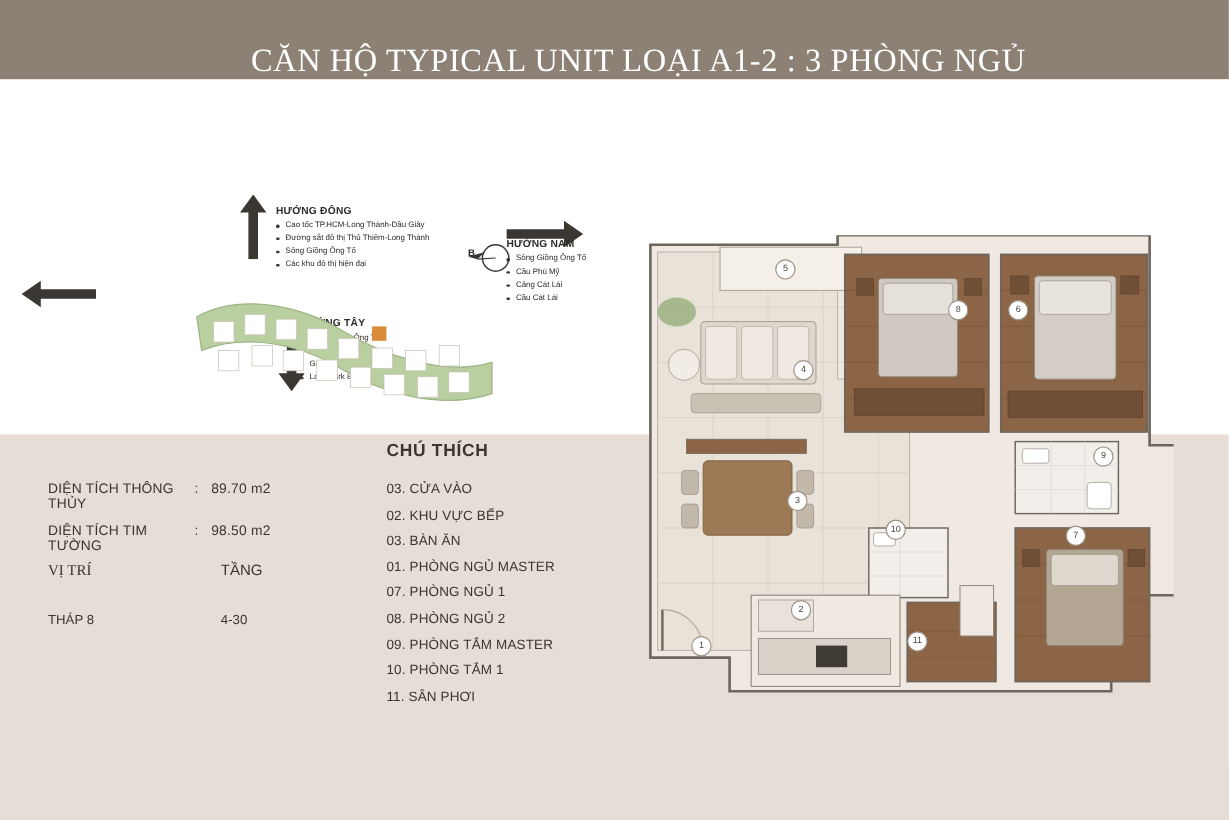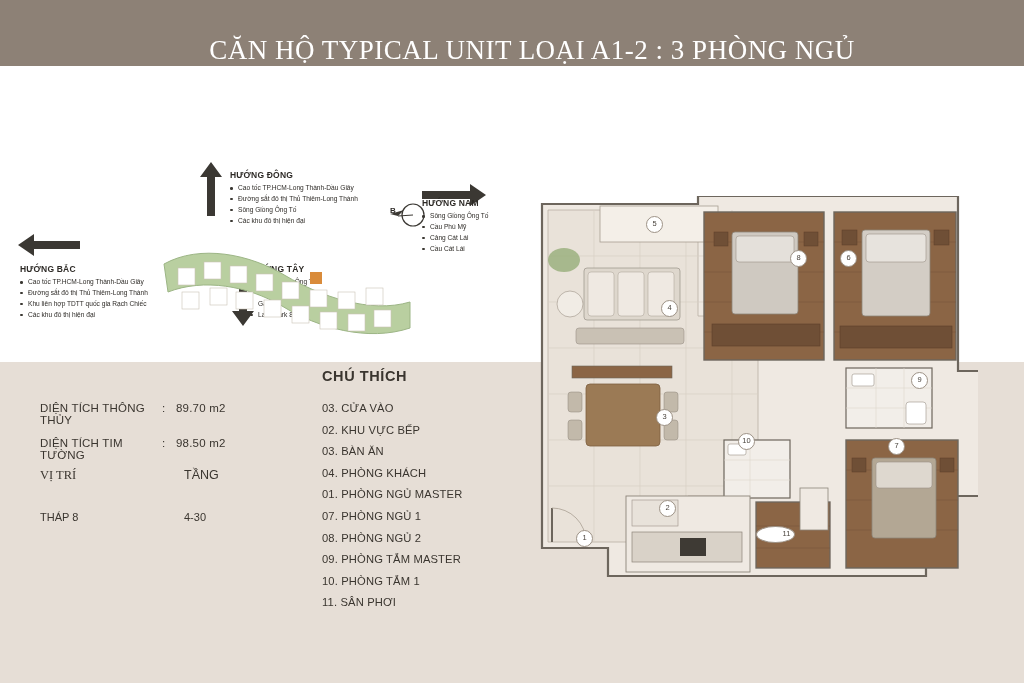--- a/index.html
+++ b/index.html
@@ -187,29 +187,20 @@
       <li>Đường sắt đô thị Thủ Thiêm-Long Thành</li>
       <li>Sông Giồng Ông Tố</li>
       <li>Các khu đô thị hiện đại</li>
     </ul>
   </div>
 
   <div class="arrow" style="left:18px; top:168px;">
     <svg width="62" height="22" viewBox="0 0 62 22">
       <polygon points="0,11 16,0 16,7 62,7 62,15 16,15 16,22" fill="#3b3833"></polygon>
     </svg>
-  </div>
-  <div class="dir-block" style="left:20px; top:198px;">
-    <div class="dir-title">HƯỚNG BẮC</div>
-    <ul class="dir-list">
-      <li>Cao tốc TP.HCM-Long Thành-Dầu Giây</li>
-      <li>Đường sắt đô thị Thủ Thiêm-Long Thành</li>
-      <li>Khu liên hợp TDTT quốc gia Rạch Chiếc</li>
-      <li>Các khu đô thị hiện đại</li>
-    </ul>
   </div>
 
   <div class="arrow" style="left:422px; top:118px;">
     <svg width="64" height="22" viewBox="0 0 64 22">
       <polygon points="64,11 48,0 48,7 0,7 0,15 48,15 48,22" fill="#3b3833"></polygon>
     </svg>
   </div>
   <div class="dir-block" style="left:422px; top:132px;">
     <div class="dir-title">HƯỚNG NAM</div>
     <ul class="dir-list">
@@ -293,21 +284,20 @@
     <div>4-30</div>
   </div>
 </div>
 
 <div class="legend">
   <div class="legend-title">CHÚ THÍCH</div>
   <ul class="legend-list">
     <li>03. CỬA VÀO</li>
     <li>02. KHU VỰC BẾP</li>
     <li>03. BÀN ĂN</li>
-    <li>04. PHÒNG KHÁCH</li>
     <li>01. PHÒNG NGỦ MASTER</li>
     <li>07. PHÒNG NGỦ 1</li>
     <li>08. PHÒNG NGỦ 2</li>
     <li>09. PHÒNG TẮM MASTER</li>
     <li>10. PHÒNG TẮM 1</li>
     <li>11. SÂN PHƠI</li>
   </ul>
 </div>
 
 <div class="floorplan">
@@ -424,14 +414,14 @@
   <div class="marker" style="left:48px;  top:334px;">1</div>
   <div class="marker" style="left:131px; top:304px;">2</div>
   <div class="marker" style="left:128px; top:213px;">3</div>
   <div class="marker" style="left:133px; top:104px;">4</div>
   <div class="marker" style="left:118px; top:20px;">5</div>
   <div class="marker" style="left:312px; top:54px;">6</div>
   <div class="marker" style="left:360px; top:242px;">7</div>
   <div class="marker" style="left:262px; top:54px;">8</div>
   <div class="marker" style="left:383px; top:176px;">9</div>
   <div class="marker" style="left:210px; top:237px;">10</div>
-  <div class="marker" style="left:228px; top:330px;padding-left:22px;">11</div>
+  <div class="marker" style="left:228px; top:330px;">11</div>
 </div>
 
 </body></html>

